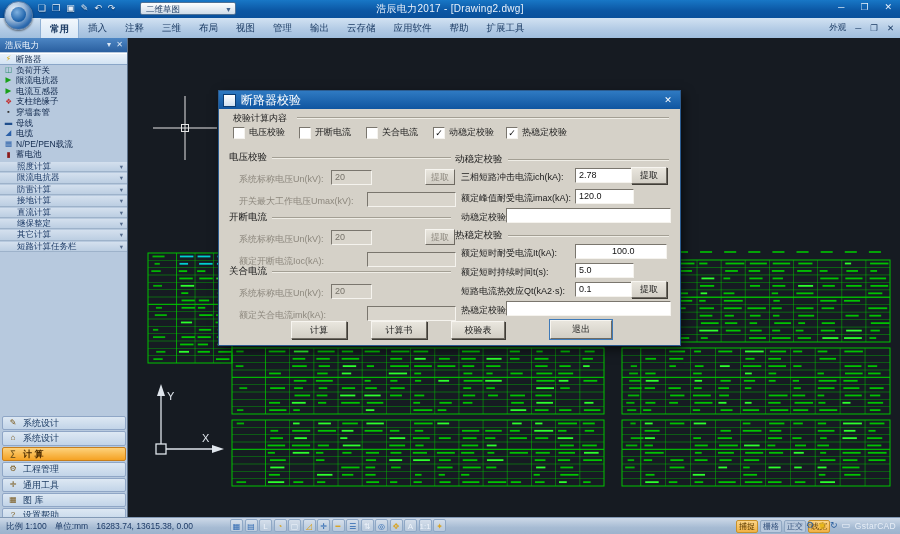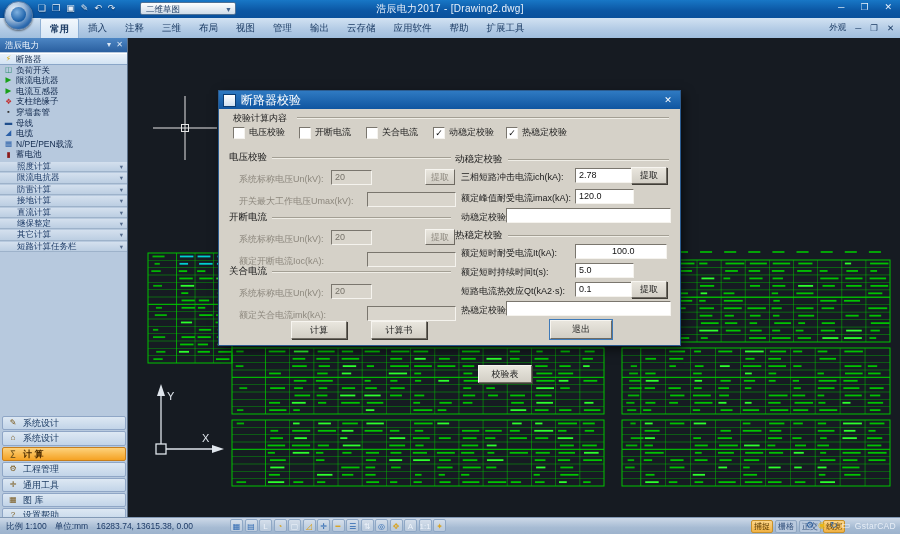--- a/index.html
+++ b/index.html
@@ -111,21 +111,21 @@
   .tstab.active{background:linear-gradient(#fdfdfb,#e9e7e0);border:1px solid #8d8a80;border-bottom:none;
     font-weight:bold;}
 
   
   #statusbar{position:absolute;left:0;top:517px;width:900px;height:17px;
     background:linear-gradient(#cdd9e8,#a6bbd3 60%,#9db3cd);border-top:1px solid #8299b5;box-sizing:border-box;}
   #sbltext{position:absolute;left:6px;top:3px;font-size:8.5px;color:#1c3a66;display:flex;gap:8px;}
   #sbicons{position:absolute;left:230px;top:1px;display:flex;gap:1.5px;}
   .sbi{width:13px;height:13px;background:rgba(255,255,255,.28);border:1px solid #8fa8c6;border-radius:2px;
     font-size:8px;line-height:13px;text-align:center;cursor:default;box-sizing:border-box;overflow:hidden;}
-  #sbtoggles{position:absolute;left:736px;top:2px;display:flex;gap:2px;margin-left:15px;}
+  #sbtoggles{position:absolute;left:736px;top:2px;display:flex;gap:2px;}
   .tgl{font-size:8px;line-height:11px;padding:0 2px;border:1px solid #90a7c2;background:#b9c9dd;
     color:#33517c;border-radius:2px;cursor:default;}
   .tgl.on{background:linear-gradient(#fbd488,#f1b244);border-color:#c8912a;color:#5a3a00;}
   #sbright{position:absolute;left:806px;top:1px;display:flex;gap:4px;}
   .sbr{font-size:9px;line-height:13px;cursor:default;}
   #brand{position:absolute;right:4px;top:3px;font-size:8.5px;color:#e7eef7;letter-spacing:.3px;}
 </style>
 </head>
 <body>
 
@@ -1001,21 +1001,21 @@
       <div class="lbl" style="left:242px;top:138px;">额定短时耐受电流It(kA):</div>
       <div class="field" style="left:356px;top:135px;width:54px;padding-left:36px;">100.0</div>
       <div class="lbl" style="left:242px;top:157px;">额定短时持续时间t(s):</div>
       <div class="field" style="left:356px;top:154px;width:54px;">5.0</div>
       <div class="lbl" style="left:242px;top:176px;">短路电流热效应Qt(kA2·s):</div>
       <div class="field" style="left:356px;top:173px;width:54px;">0.1</div>
       <div class="btn3d" style="left:412px;top:172px;width:34px;height:15px;line-height:15px;">提取</div>
       <div class="lbl" style="left:242px;top:195px;">热稳定校验:</div>
       <div class="field" style="left:287px;top:192px;width:160px;"></div>
 
-      <div class="btn3d" style="left:259px;top:212px;width:52px;height:16px;line-height:16px;margin-top:44px;">校验表</div>
+      <div class="btn3d" style="left:232px;top:212px;width:52px;height:16px;line-height:16px;">校验表</div>
       <div class="btn3d default" style="left:331px;top:211px;width:60px;height:17px;line-height:17px;">退出</div>
     </div>
   </div>
 
 
   <div id="statusbar">
     <div id="sbltext">
       <span>比例 1:100</span>
       <span>单位:mm</span>
       <span>16283.74, 13615.38, 0.00</span>

